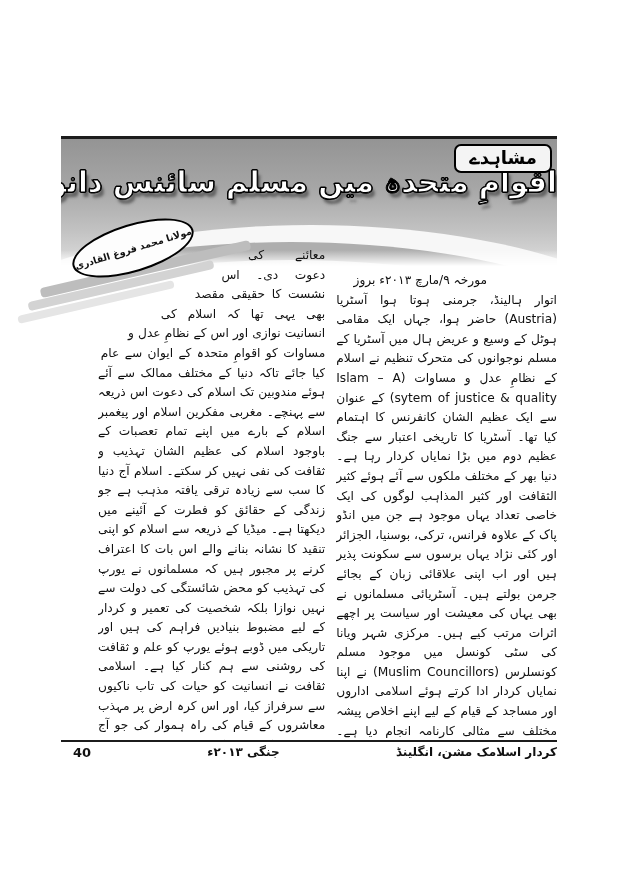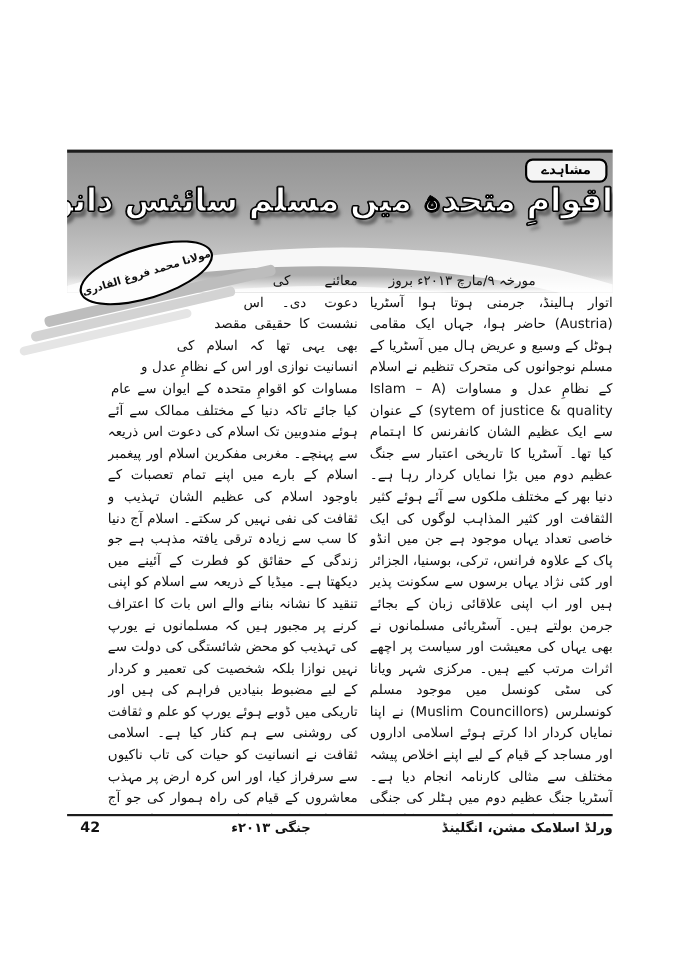--- a/index.html
+++ b/index.html
@@ -16,21 +16,21 @@
   }
   .swoosh{position:absolute; border-radius:50%;}
   .swoosh-white{width:780px; height:300px; left:-140px; top:86px; background:#f7f7f7;}
   .swoosh-gray{width:800px; height:300px; left:-170px; top:103px; background:#aeaeae;}
   .swoosh-light{width:820px; height:300px; left:-180px; top:121px; background:#e9e9e9;}
   .header-fade{position:absolute; left:0; bottom:0; width:100%; height:16px;
     background:linear-gradient(rgba(255,255,255,0),#ffffff);}
   .section-tab{
     position:absolute; right:5px; top:5px; padding:1px 13px 3px;
     border:2px solid #000; border-radius:7px; background:#f4f4f4;
-    font-size:12px; font-weight:bold; color:#000; z-index:3; direction:rtl;
+    font-size:18px; font-weight:bold; color:#000; z-index:3; direction:rtl;
   }
   .main-title{
     position:absolute; top:26px; left:0; right:0; text-align:center; direction:rtl;
     font-size:29px; font-weight:bold; color:#ffffff; letter-spacing:0px;
     -webkit-text-stroke:1.1px #000;
     text-shadow:-1px 0 #000, 1px 0 #000, 0 -1px #000, 0 1px #000, 3px 5px 3px rgba(40,40,40,.55);
     z-index:2; white-space:nowrap;
   }
   .stripe{position:absolute; border-radius:4px; z-index:1;}
   .stripe-1{left:38px; top:264px; width:215px; height:10px; background:#bdbdbd; transform:rotate(-13deg);}
@@ -44,21 +44,21 @@
   }
   .columns{
     position:absolute; left:61px; top:246px; width:496px; height:494px; overflow:hidden;
     display:flex; gap:11px; direction:rtl; z-index:4;
     font-size:12.2px; line-height:19.6px; text-align:justify;
   }
   .col{overflow:hidden;}
   .col-first{width:239px;}
   .col-second{width:246px;margin-left:37px;}
   .col p{margin:0; text-indent:26px;}
-  .col p.dateline{text-indent:70px;}
+  .col p.dateline{text-indent:70px;margin-top:25px;}
   .col p.no-indent{text-indent:0;}
   .badge-spacer{
     float:left; width:150px; height:100px;
     shape-outside:polygon(0 0,100% 0,62% 42%,26% 72%,0 100%);
     clip-path:polygon(0 0,100% 0,62% 42%,26% 72%,0 100%);
   }
   .footer-rule{position:absolute; left:61px; top:740px; width:496px; height:2px; background:#1c1c1c;}
   .footer-row{
     position:absolute; left:61px; top:745px; width:496px;
     display:flex; justify-content:space-between; align-items:flex-start;
@@ -100,18 +100,18 @@
     </div>
     <div class="col col-second">
       <div class="badge-spacer"></div>
       <p class="no-indent">معائنے کی دعوت دی۔ اس نشست کا حقیقی مقصد بھی یہی تھا کہ اسلام کی انسانیت نوازی اور اس کے نظامِ عدل و مساوات کو اقوامِ متحدہ کے ایوان سے عام کیا جائے تاکہ دنیا کے مختلف ممالک سے آئے ہوئے مندوبین تک اسلام کی دعوت اس ذریعہ سے پہنچے۔ مغربی مفکرین اسلام اور پیغمبر اسلام کے بارے میں اپنے تمام تعصبات کے باوجود اسلام کی عظیم الشان تہذیب و ثقافت کی نفی نہیں کر سکتے۔ اسلام آج دنیا کا سب سے زیادہ ترقی یافتہ مذہب ہے جو زندگی کے حقائق کو فطرت کے آئینے میں دیکھتا ہے۔ میڈیا کے ذریعہ سے اسلام کو اپنی تنقید کا نشانہ بنانے والے اس بات کا اعتراف کرنے پر مجبور ہیں کہ مسلمانوں نے یورپ کی تہذیب کو محض شائستگی کی دولت سے نہیں نوازا بلکہ شخصیت کی تعمیر و کردار کے لیے مضبوط بنیادیں فراہم کی ہیں اور تاریکی میں ڈوبے ہوئے یورپ کو علم و ثقافت کی روشنی سے ہم کنار کیا ہے۔ اسلامی ثقافت نے انسانیت کو حیات کی تاب ناکیوں سے سرفراز کیا، اور اس کرہ ارض پر مہذب معاشروں کے قیام کی راہ ہموار کی جو آج بھی تاریخ کے ماتھے کا جھومر ہے۔ علم و فن کے بام و در آج اسی سے روشن ہیں۔</p>
       <p>مغربی دنیا کو اسلام کی تاریخی، تعلیمی اور سائنسی اہمیت کا اعتراف جس قدر ہے اس کا حقیقی اندازہ مجھے اس وقت ہوا جب میں نے اقوام متحدہ کی میوزیم گیلری میں اسلامی نوادرات دیکھے جہاں عالمِ اسلام اور مسلمانوں کے درخشندہ ماضی کے حوالے سے تقریباً ایک ہزار سال پر مشتمل ان کے علمی، سیاسی اور سائنسی مآثر کو حد درجہ اہتمام کے ساتھ جمع کیا گیا ہے۔ سب سے زیادہ اہمیت خیز بات یہ تھی کہ اقوام متحدہ کی مرکزی عمارت کے باہر ایک نہایت ہی پرکشش وسیع و عریض میدان میں اسلامی فنِ باغبانی کا نمونہ پیش کیا گیا ہے جس میں ہزاروں اقسام کے قلمی پھول لگائے گئے ہیں۔ کہا جاتا ہے کہ یہ باغ مسلم اسپین کے حکمرانوں کے ذوقِ باغبانی سے متاثر ہو کر اسی نہج پر مرتب کیا گیا ہے۔ اس باغ کے وسطی حصے میں چار قد آدم مجسمے نصب ہیں جن کی ہیئت</p>
     </div>
   </div>
 
   <div class="footer-rule"></div>
   <div class="footer-row">
-    <span class="footer-publisher">ورلڈ اسلامک مشن، انگلینڈ</span>
+    <span class="footer-publisher">کردار اسلامک مشن، انگلینڈ</span>
     <span class="footer-date">جنگی ۲۰۱۳ء</span>
-    <span class="footer-page">42</span>
+    <span class="footer-page">40</span>
   </div>
 
 </div>
 
 </body></html>

